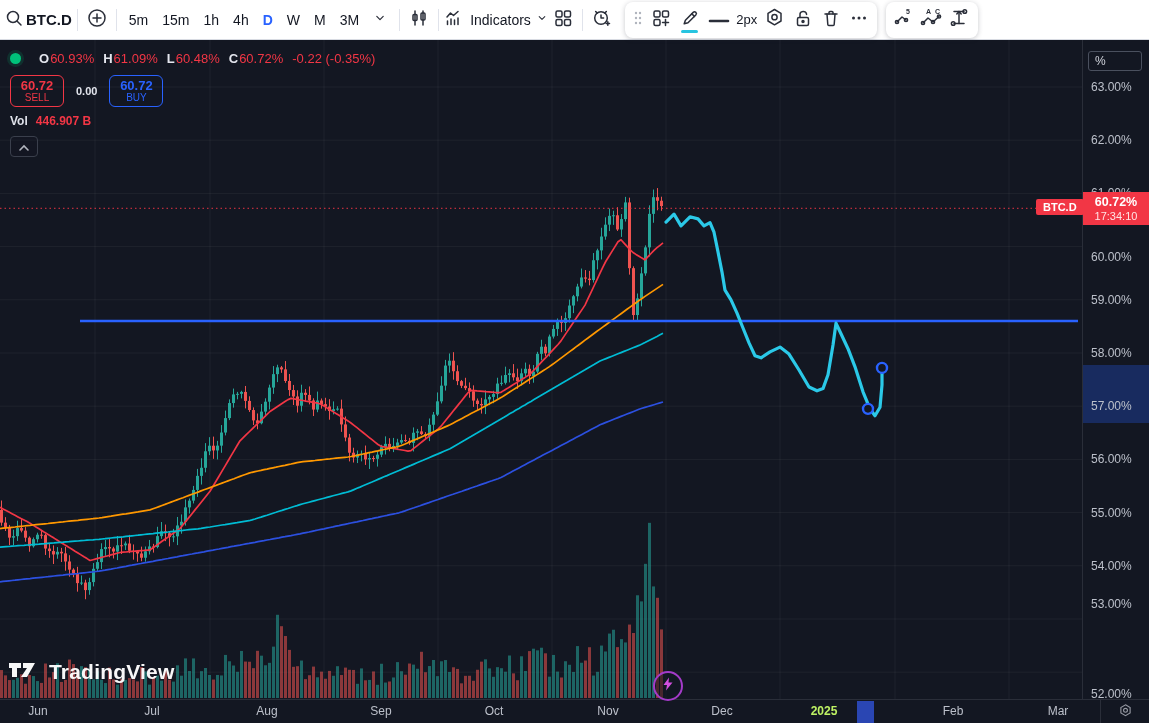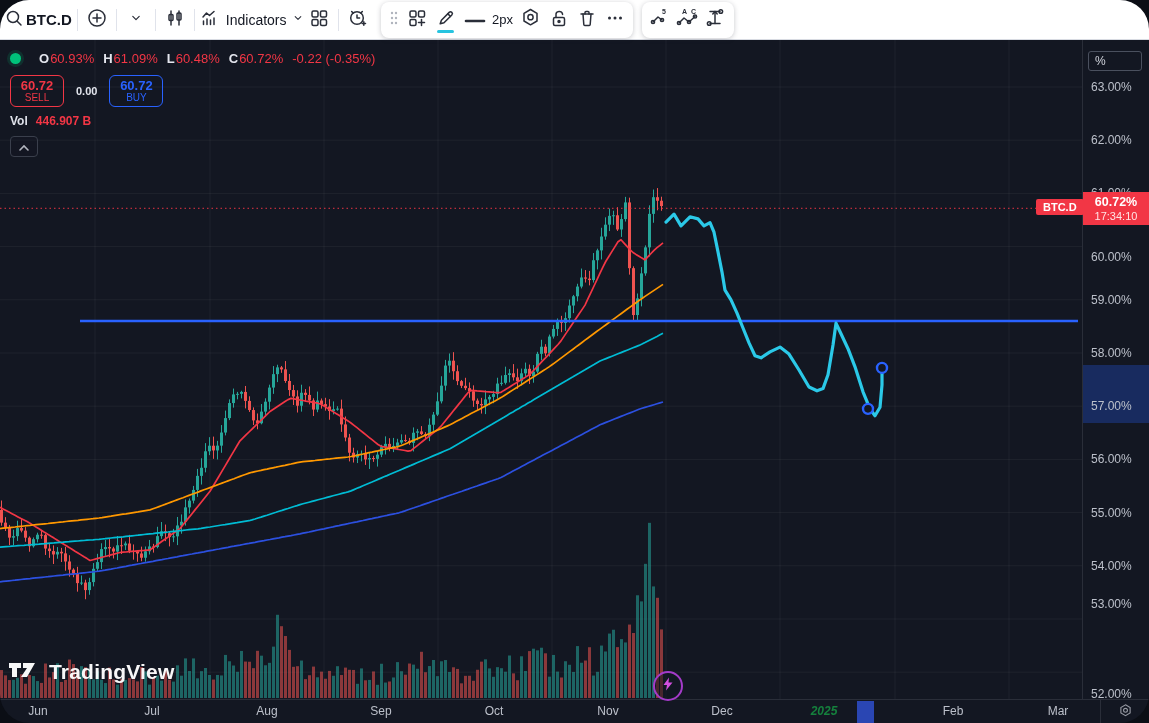--- a/index.html
+++ b/index.html
@@ -1,16 +1,16 @@
 <!DOCTYPE html>
 <html><head>
 <meta charset="utf-8">
 <style>
   html,body{margin:0;padding:0;background:#0b0e15;}
-  #app{position:relative;width:1149px;height:723px;background:#131722;font-family:"Liberation Sans",sans-serif;overflow:hidden;border-radius:29px;}
+  #app{position:relative;width:1149px;height:723px;background:#131722;font-family:"Liberation Sans",sans-serif;overflow:hidden;}
 
   
   #toolbar{position:absolute;top:0;left:0;width:1149px;height:40px;background:#ffffff;border-bottom:1px solid #d8dbe2;display:flex;align-items:center;padding:0 4px;box-sizing:border-box;z-index:30;}
   .tbtn{display:flex;align-items:center;justify-content:center;height:30px;min-width:28px;border-radius:6px;color:#131722;cursor:pointer;position:relative;flex:none;}
   .tbtn svg{stroke:#2a2e39;fill:none;stroke-width:1.5;stroke-linecap:round;stroke-linejoin:round;}
   .tsep{width:1px;height:22px;background:#e0e3eb;margin:0 5px;flex:none;}
   #symbol-name{font-size:15px;font-weight:bold;color:#131722;margin-left:2px;}
   .tf{font-size:14px;color:#131722;padding:0 7px;height:30px;display:flex;align-items:center;border-radius:6px;cursor:pointer;flex:none;}
   .tf.active{color:#2962ff;font-weight:bold;}
   #indicators-label{font-size:14px;color:#131722;margin:0 4px 0 6px;}
@@ -52,21 +52,21 @@
   #unit-btn{position:absolute;left:5px;top:11px;width:54px;height:20px;border:1px solid #4a505e;border-radius:3px;color:#d1d4dc;font-size:12px;display:flex;align-items:center;padding-left:6px;box-sizing:border-box;cursor:pointer;}
   #axis-highlight{position:absolute;left:0;width:67px;background:rgba(41,98,255,.28);z-index:-1;}
   #last-price-label{position:absolute;left:1083px;width:66px;height:33px;background:#f23645;z-index:15;display:flex;flex-direction:column;align-items:center;justify-content:center;line-height:1.15;}
   #last-price{color:#fff;font-size:12.5px;font-weight:bold;}
   #countdown{color:#ffe3e5;font-size:11px;}
   #symbol-tag{position:absolute;z-index:15;background:#f23645;color:#fff;font-size:11px;font-weight:bold;padding:2px 7px;border-radius:2px;}
 
   
   #time-axis{position:absolute;left:0;top:659px;width:1149px;height:24px;border-top:1px solid #2a2e39;z-index:10;cursor:ew-resize;}
   .mtick{position:absolute;top:4px;font-size:12px;color:#bcc0ca;transform:translateX(-50%);}
-  .mtick.bold{color:#15803d;font-weight:bold;font-style:italic;}
+  .mtick.bold{color:#bef264;font-weight:bold;}
   #time-highlight{position:absolute;top:1px;height:22px;background:#2c4bc0;opacity:.92;}
   #axis-gear{position:absolute;left:1100px;top:0;width:49px;height:24px;border-left:1px solid #2a2e39;display:flex;align-items:center;justify-content:center;cursor:pointer;}
   #axis-gear svg{stroke:#9598a1;fill:none;stroke-width:1.4;}
 
   
   #watermark{position:absolute;left:8px;top:618px;z-index:12;display:flex;align-items:center;opacity:.97;cursor:pointer;}
   #watermark-text{color:#fff;font-size:21px;font-weight:bold;margin-left:7px;letter-spacing:.2px;}
   #flash-btn{position:absolute;left:653px;top:631px;width:26px;height:26px;border:2px solid #a43bc9;border-radius:50%;background:rgba(19,23,34,.55);z-index:12;display:flex;align-items:center;justify-content:center;cursor:pointer;}
 </style>
 </head>
@@ -84,20 +84,30 @@
     </div>
     <div class="tsep"></div>
     <div class="tbtn">
       <span><svg width="22" height="22" viewBox="0 0 22 22">
             <circle cx="11" cy="11" r="8"></circle>
             <line x1="11" y1="7" x2="11" y2="15"></line>
             <line x1="7" y1="11" x2="15" y2="11"></line>
           </svg></span>
     </div>
     <div class="tsep"></div>
+    <div id="timeframes" style="display:flex;align-items:center;">
+        <div class="tf">5m</div>
+        <div class="tf">15m</div>
+        <div class="tf">1h</div>
+        <div class="tf">4h</div>
+        <div class="tf active">D</div>
+        <div class="tf">W</div>
+        <div class="tf">M</div>
+        <div class="tf">3M</div>
+      </div>
     <div class="tbtn">
       <span><svg width="16" height="16" viewBox="0 0 20 20">
             <polyline points="6,8 10,12 14,8"></polyline>
           </svg></span>
     </div>
     <div class="tsep"></div>
     <div class="tbtn">
       <span><svg width="20" height="20" viewBox="0 0 20 20">
             <line x1="6" y1="3" x2="6" y2="17"></line>
             <rect x="4" y="6.5" width="4" height="6" rx="1"></rect>

